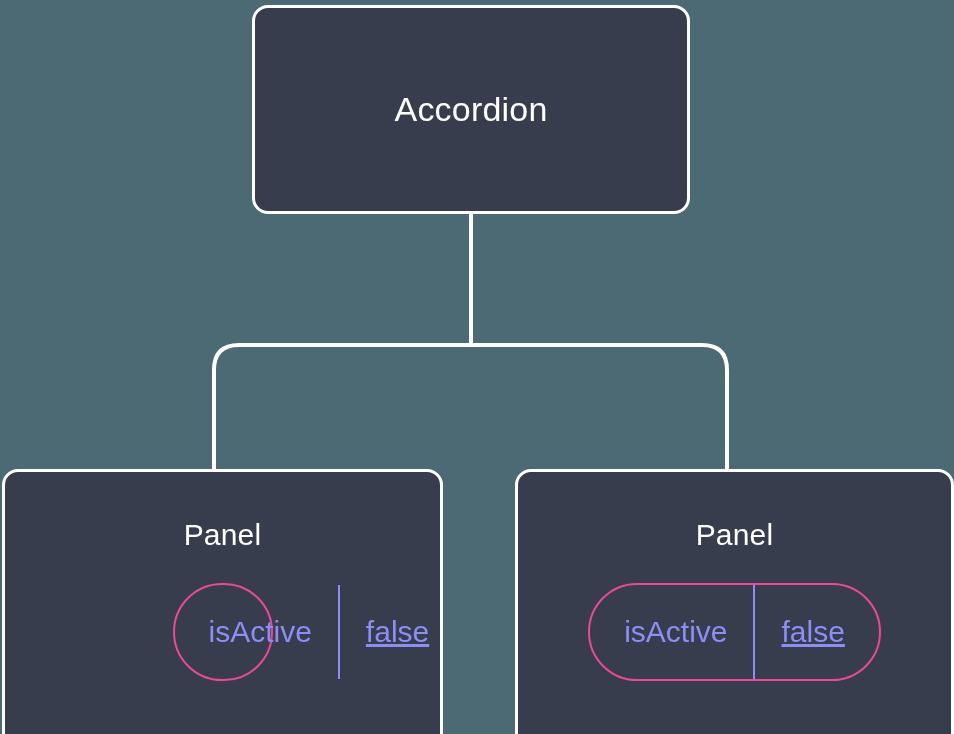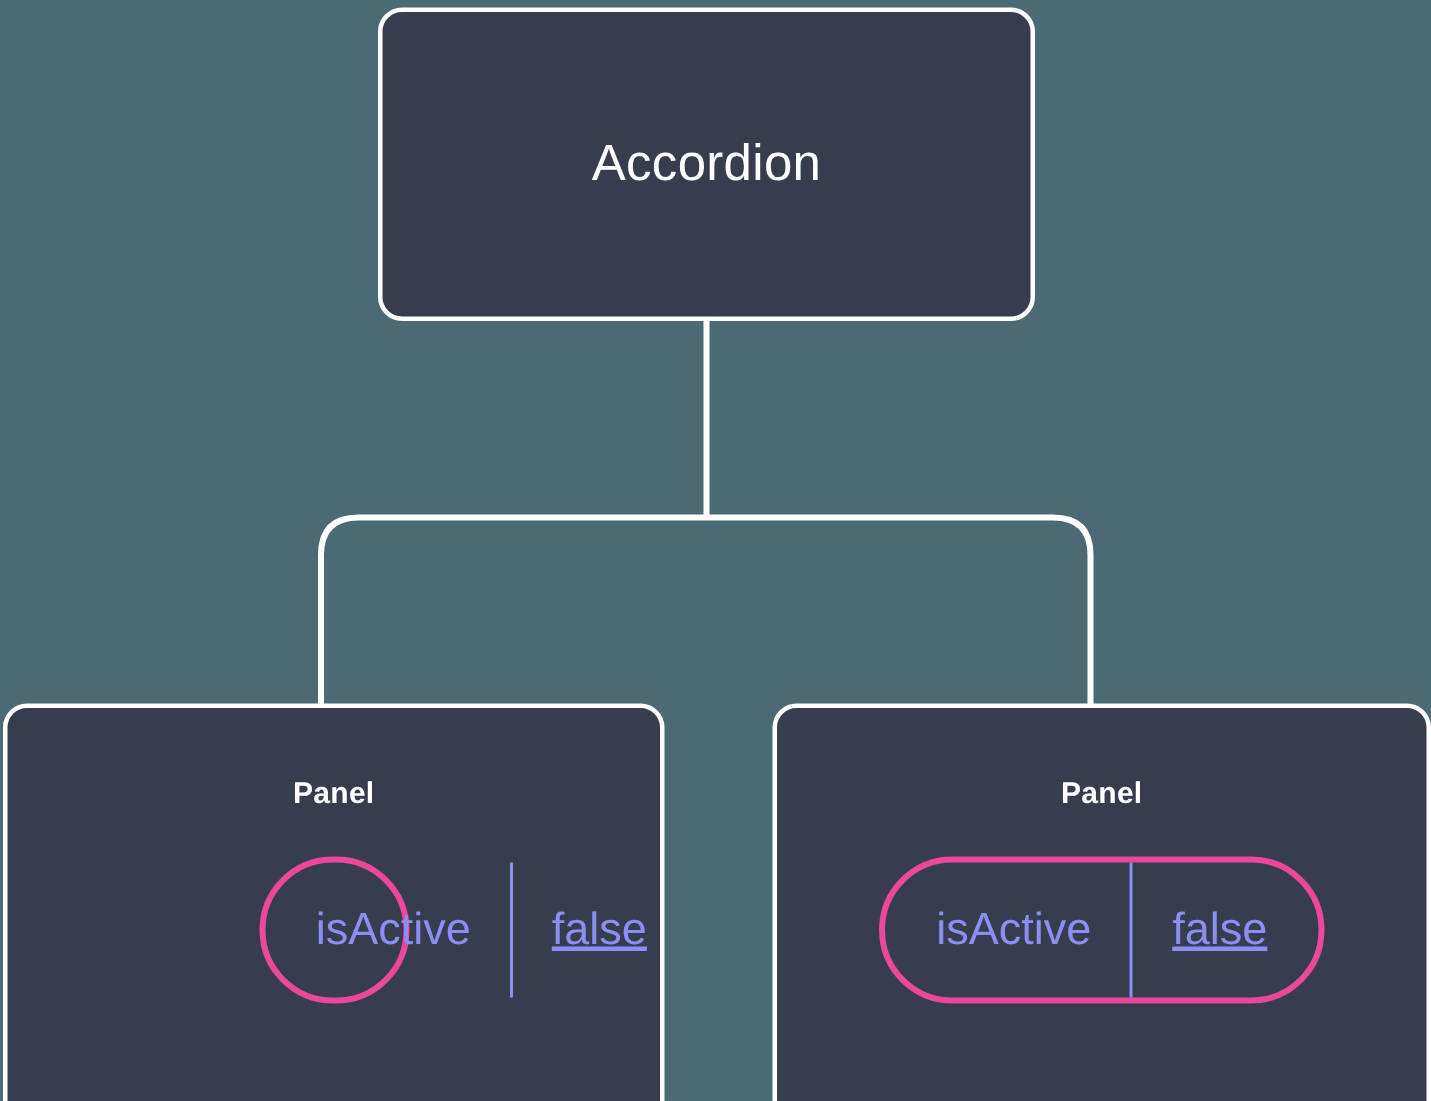--- a/index.html
+++ b/index.html
@@ -59,32 +59,31 @@
 
   .node-panel {
     top: 469px;
     height: 280px;
     padding-top: 46px;
   }
   .node-panel-left  { left: 2px;   width: 441px; }
   .node-panel-right { left: 515px; width: 439px; }
 
   .node-panel .node-title {
-    font-size: 20px;
-    font-weight: bold;
+    font-size: 30px;
   }
 
   
   .pill {
     margin-top: 30px;
     display: flex;
     align-items: stretch;
     box-sizing: border-box;
     height: 98px;
-    border: 4px solid #ec4899;
+    border: 2px solid #ec4899;
     border-radius: 49px;
     color: #8b8ff5;
   }
   .pill-left  { width: 100px; }
   .pill-cell {
     display: flex;
     align-items: center;
     justify-content: center;
     font-size: 30px;
     white-space: nowrap;

